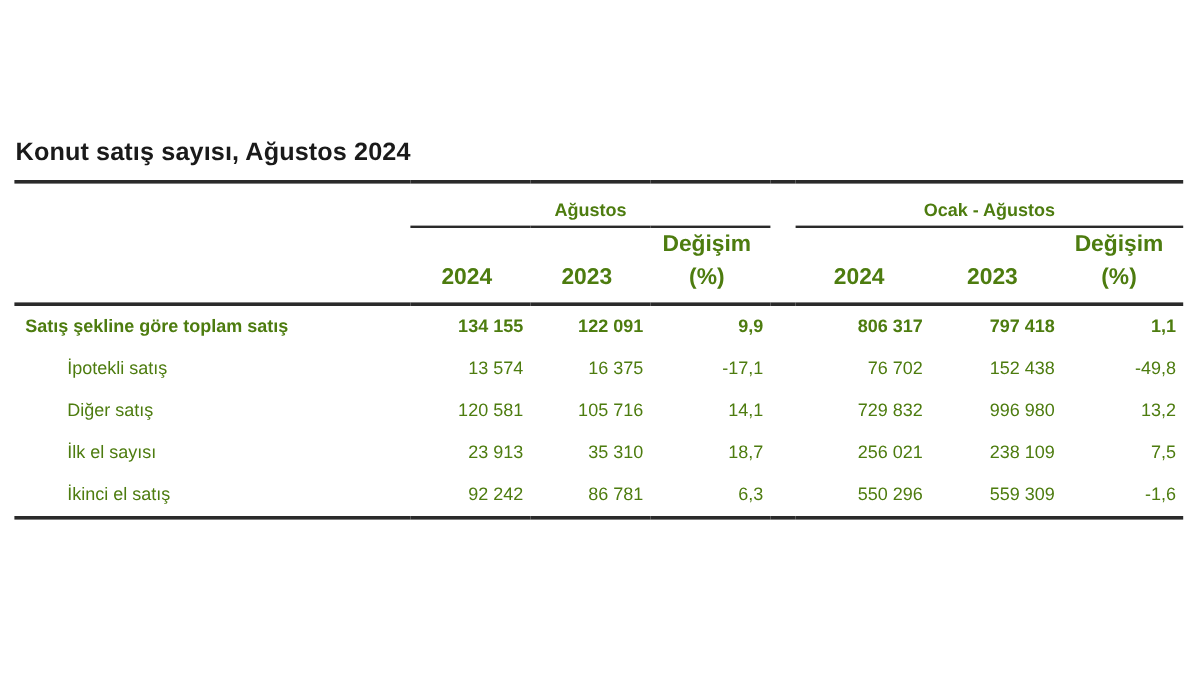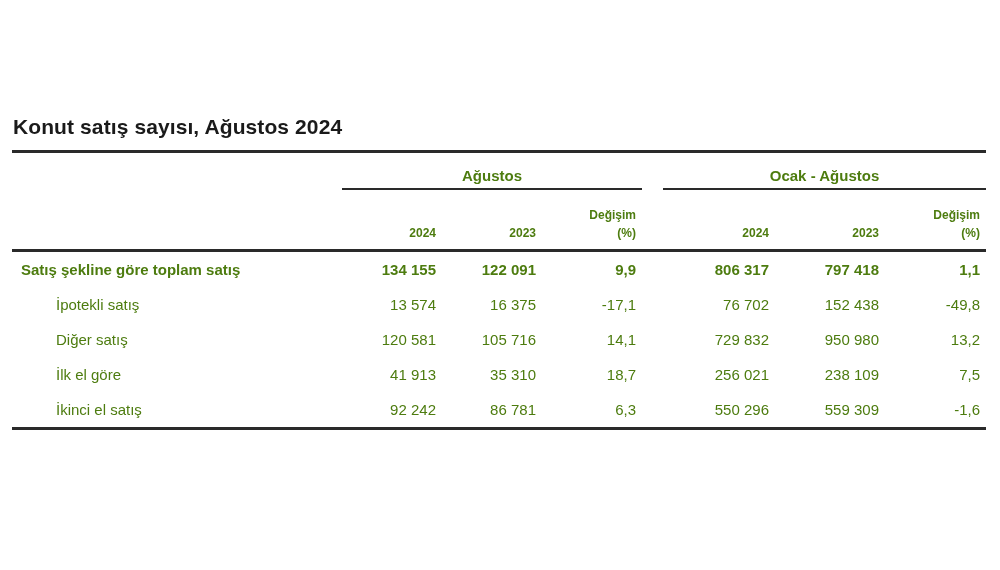--- a/index.html
+++ b/index.html
@@ -52,24 +52,23 @@
     font-weight: bold;
     font-size: 15px;
   }
   tr.group-row th.group-span {
     text-align: center;
     border-bottom: 2px solid #2a2a2a;
   }
   tr.sub-row th {
     height: 52px;
     vertical-align: bottom;
-    text-align: right;
     padding: 0 6px 7px 0;
     font-weight: bold;
-    font-size: 12px;
+    font-size: 19px;
     border-bottom: 3px solid #2a2a2a;
     line-height: 1.45;
   }
   tbody td {
     height: 33px;
     vertical-align: middle;
     font-size: 15px;
     white-space: nowrap;
     overflow: hidden;
   }
@@ -147,28 +146,28 @@
         <td class="num">-49,8</td>
       </tr>
 
       <tr class="indent">
         <td class="lbl">Diğer satış</td>
         <td class="num">120 581</td>
         <td class="num">105 716</td>
         <td class="num">14,1</td>
         <td></td>
         <td class="num">729 832</td>
-        <td class="num">950 980</td>
+        <td class="num">996 980</td>
         <td class="num">13,2</td>
       </tr>
 
 
       <tr class="indent">
-        <td class="lbl">İlk el göre</td>
-        <td class="num">41 913</td>
+        <td class="lbl">İlk el sayısı</td>
+        <td class="num">23 913</td>
         <td class="num">35 310</td>
         <td class="num">18,7</td>
         <td></td>
         <td class="num">256 021</td>
         <td class="num">238 109</td>
         <td class="num">7,5</td>
       </tr>
 
       <tr class="indent last">
         <td class="lbl">İkinci el satış</td>

